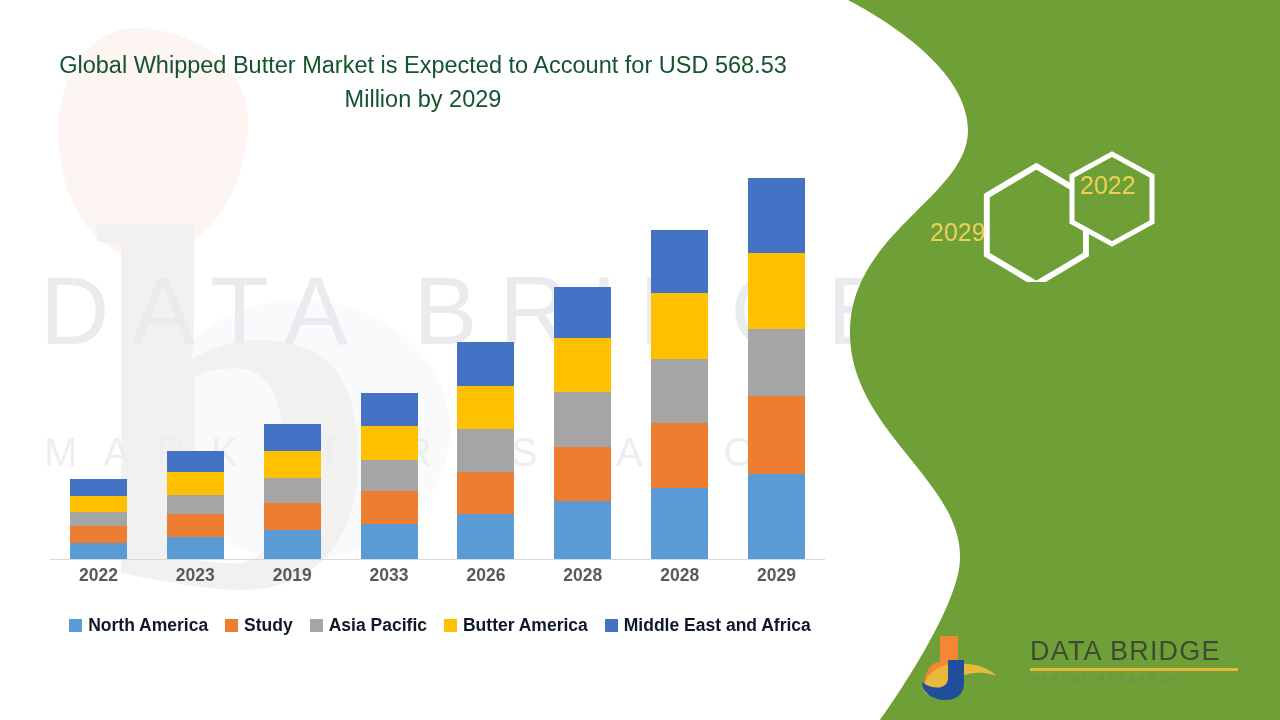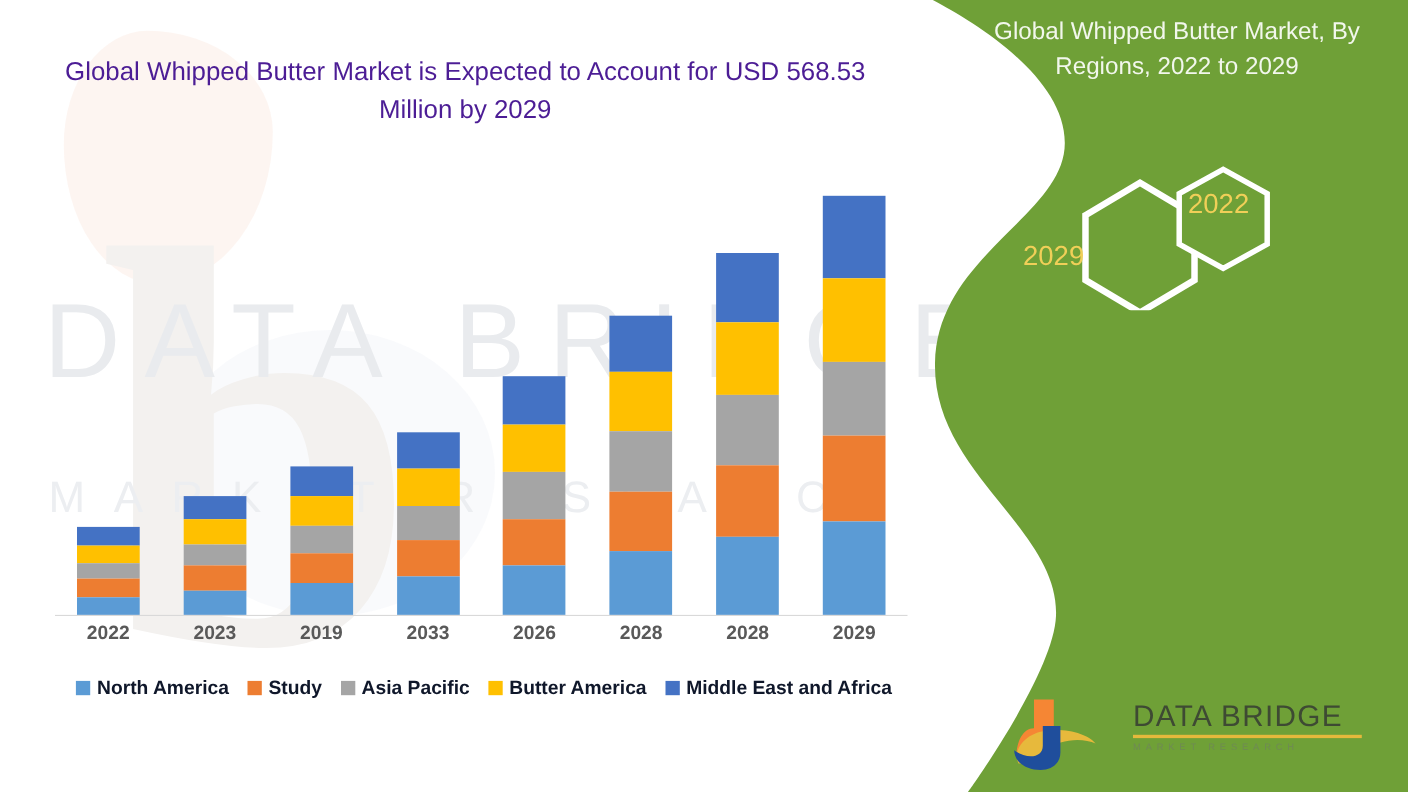--- a/index.html
+++ b/index.html
@@ -36,21 +36,21 @@
   }
   .wm-blob2{
     position:absolute;left:150px;top:300px;width:300px;height:260px;
     background:#f7f9fb;border-radius:50%;
     opacity:.8;
   }
 
   
   .chart-title{
     position:absolute;left:38px;top:48px;width:770px;
-    text-align:center;color:#4c1d95;font-size:23.5px;line-height:1.45;
+    text-align:center;color:#14532d;font-size:23.5px;line-height:1.45;
     font-weight:400;z-index:4;
   }
 
   
   .plot{position:absolute;left:50px;top:150px;width:775px;height:410px;z-index:3;}
   .axis-line{position:absolute;left:0;bottom:0;width:775px;height:1px;background:#d9d9d9;}
   .bars{position:absolute;left:0;bottom:1px;width:775px;height:409px;
         display:flex;align-items:flex-end;}
   .bar-slot{flex:1 1 0;display:flex;justify-content:center;align-items:flex-end;height:100%;}
   .bar{width:57px;display:flex;flex-direction:column;justify-content:flex-end;}
@@ -223,21 +223,20 @@
 
   <div class="greenwrap">
     <svg class="shape" viewBox="0 0 440 720" preserveAspectRatio="none">
       <path d="M 8,0 L 440,0 L 440,720 L 40,720
                C 40,720 118,612 120,560
                C 123,480 8,430 10,330
                C 12,232 128,196 128,130
                C 128,70 46,20 8,0 Z" fill="#6FA037"></path>
     </svg>
 
-    <div class="gp-title">Global Whipped Butter Market, By Regions, 2022 to 2029</div>
 
     <div class="hexwrap">
       <svg viewBox="0 0 440 150" width="440" height="150">
 
         <polygon points="178,55 220,30 262,55 262,105 220,130 178,105" fill="none" stroke="#ffffff" stroke-width="5" transform="translate(-42,-6) scale(1.18) translate(-18,4)"></polygon>
 
         <polygon points="232,12 272,-10 312,12 312,58 272,80 232,58" fill="#6FA037" stroke="#ffffff" stroke-width="5" transform="translate(0,32)"></polygon>
         <text x="90" y="109" fill="#F0CF58" font-size="25" font-family="Liberation Sans, sans-serif" id="hex-back">2029</text>
         <text x="240" y="62" fill="#F0CF58" font-size="25" font-family="Liberation Sans, sans-serif" id="hex-front">2022</text>
       </svg>

